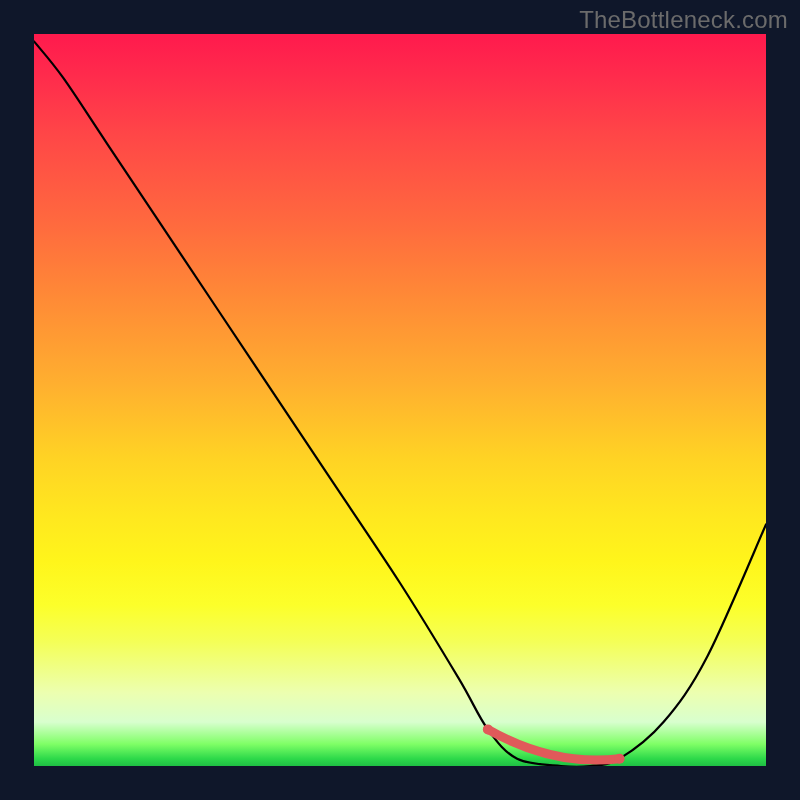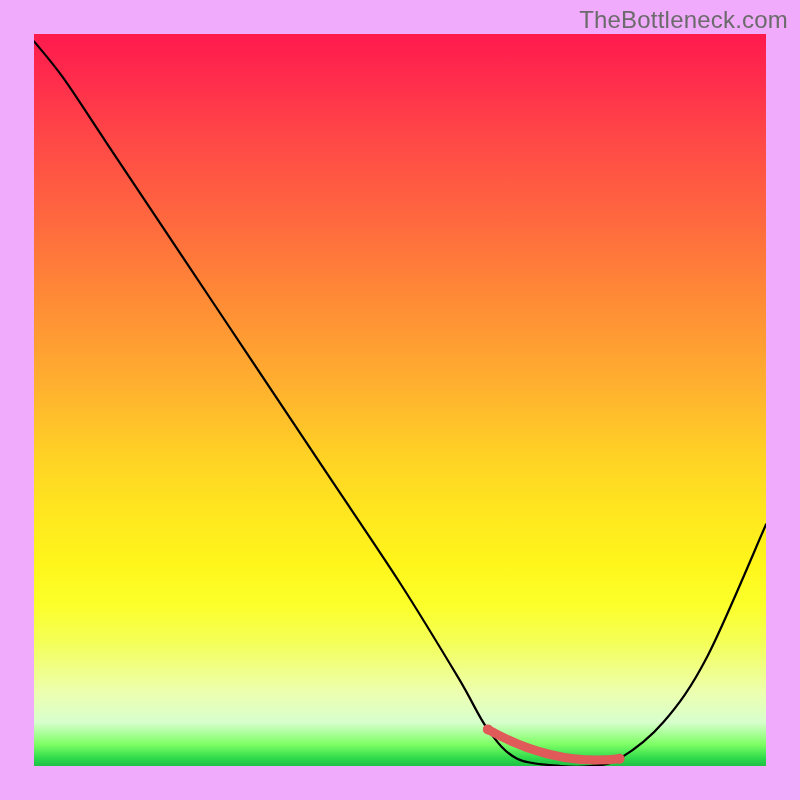--- a/index.html
+++ b/index.html
@@ -10,21 +10,21 @@
     background: #000;
     overflow: hidden;
     font-family: Arial, Helvetica, sans-serif;
   }
   .frame {
     position: absolute;
     left: 0;
     top: 0;
     width: 800px;
     height: 800px;
-    background: #f0abfc;
+    background: #0f172a;
   }
   .plot {
     position: absolute;
     left: 34px;
     top: 34px;
     width: 732px;
     height: 732px;
     
     background: linear-gradient(to bottom,
       #ff1a4d 0%,

